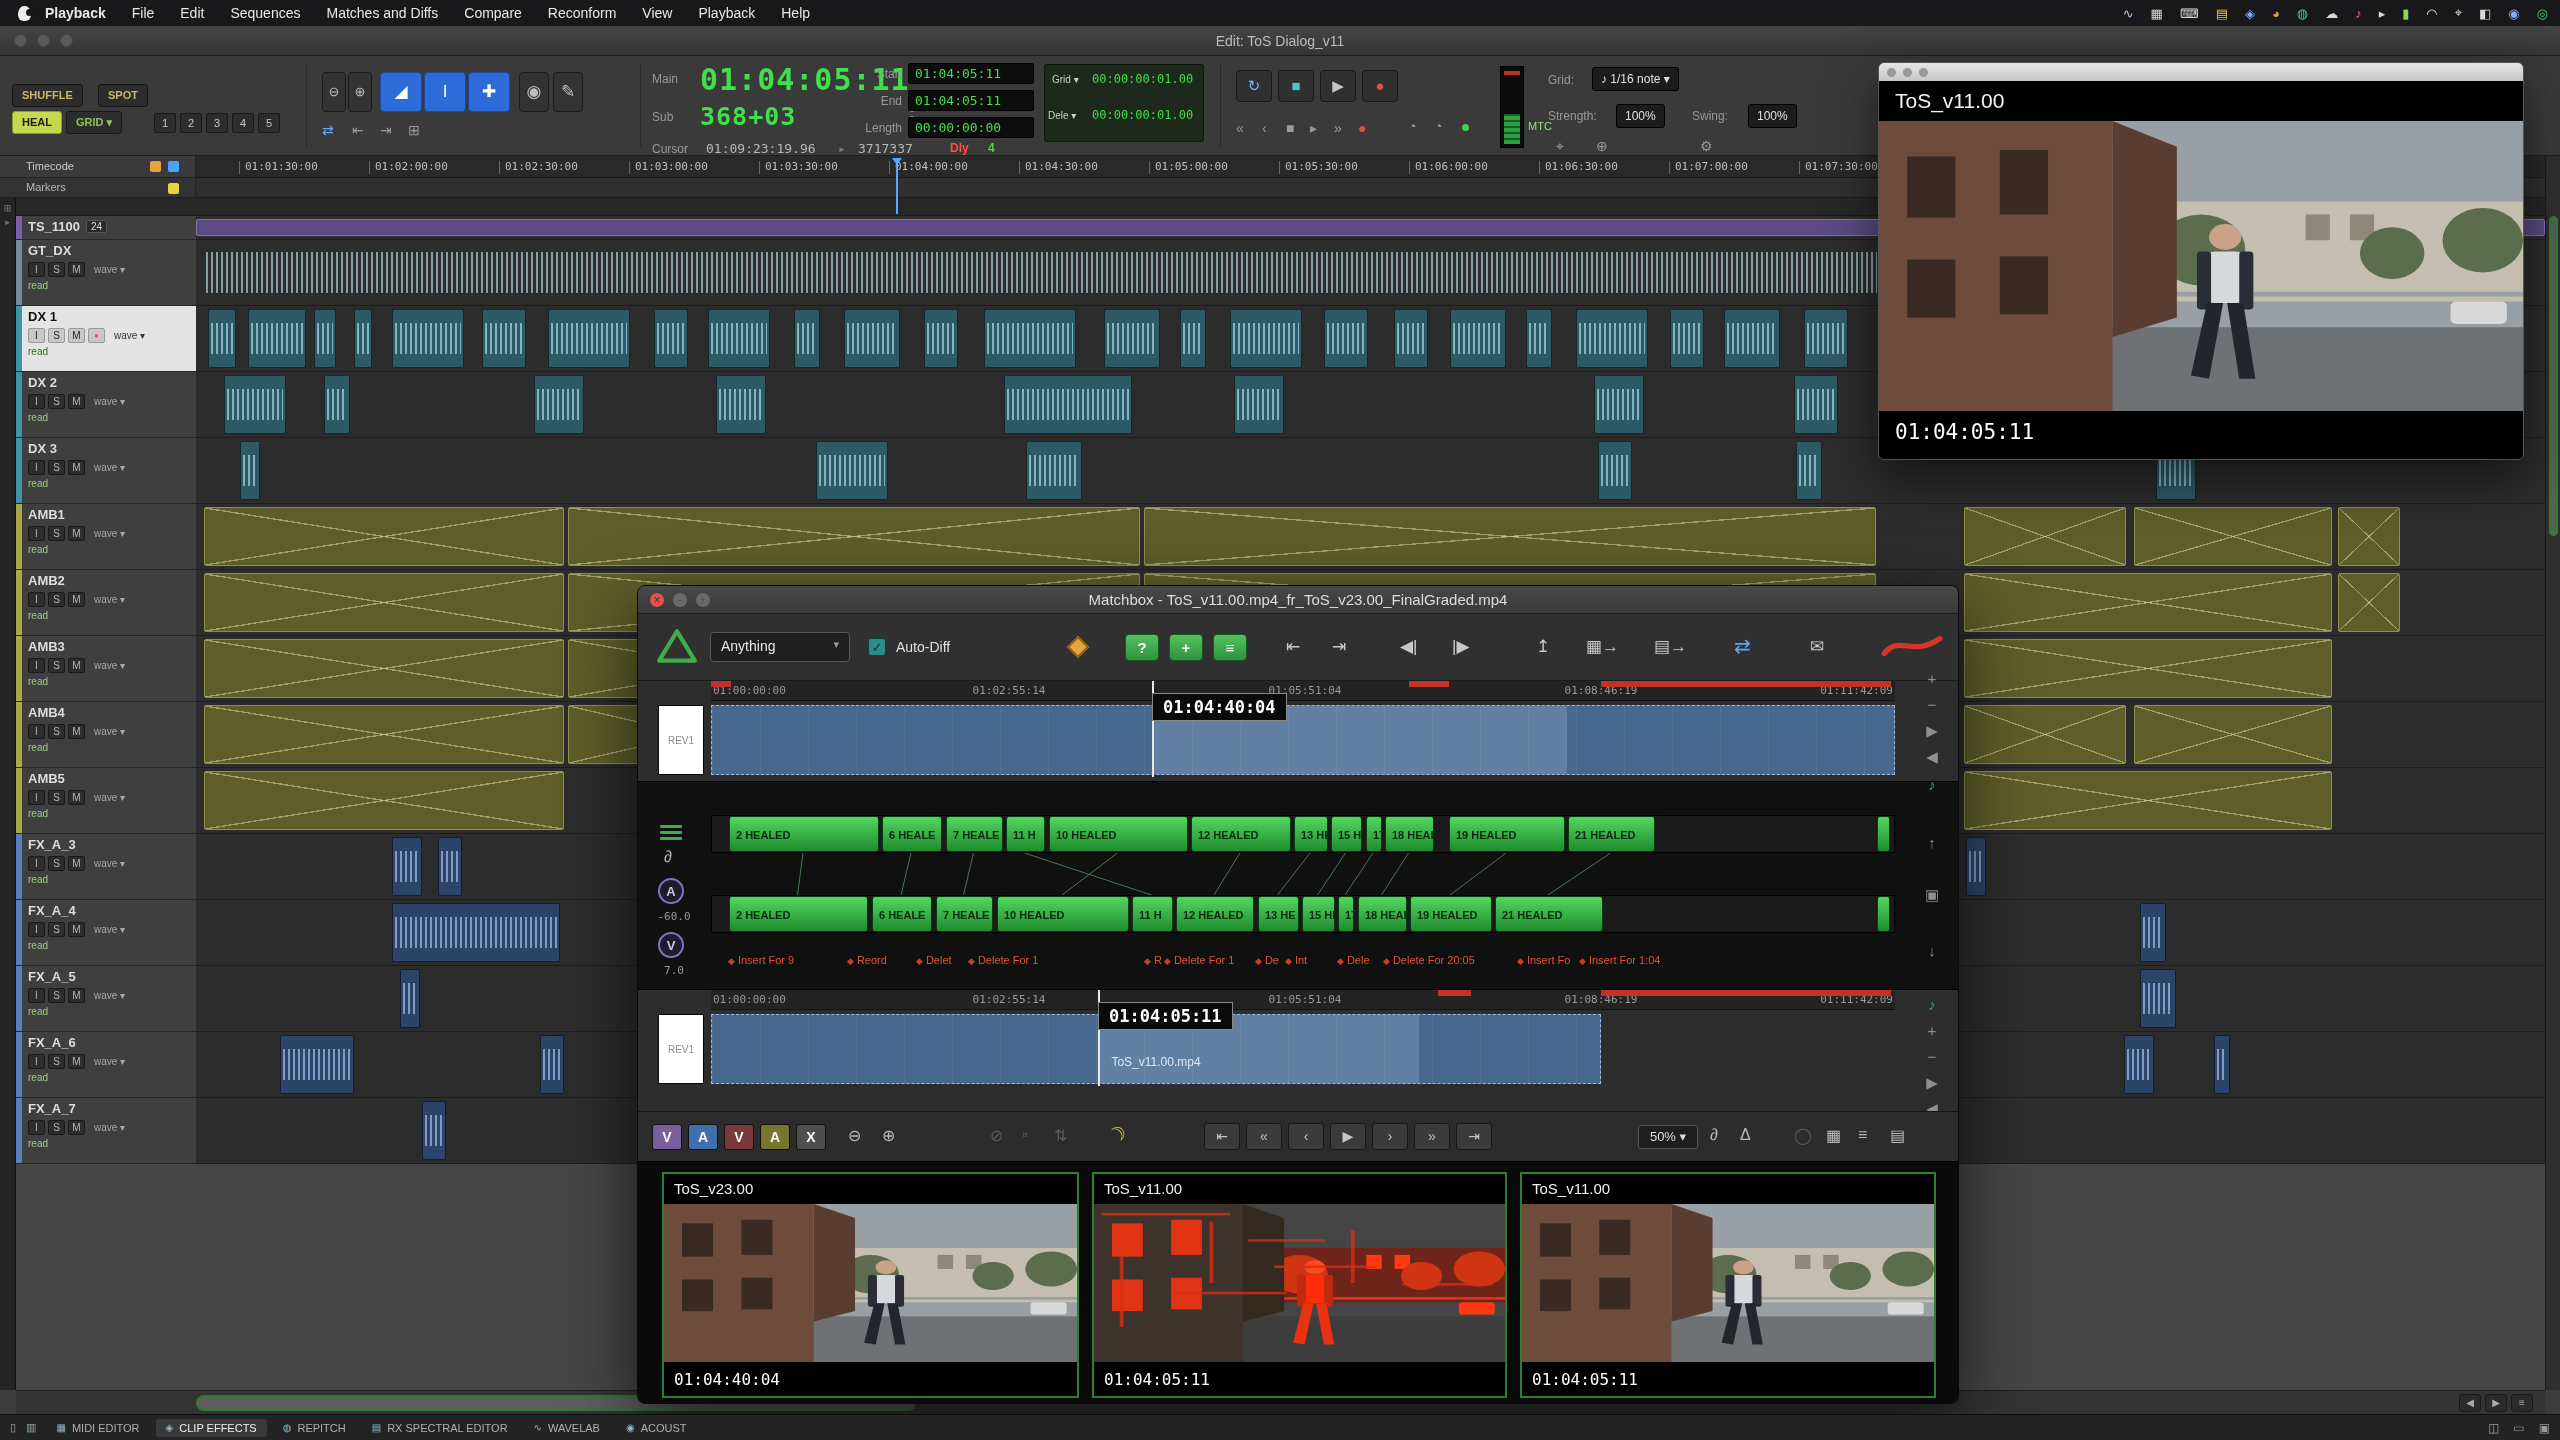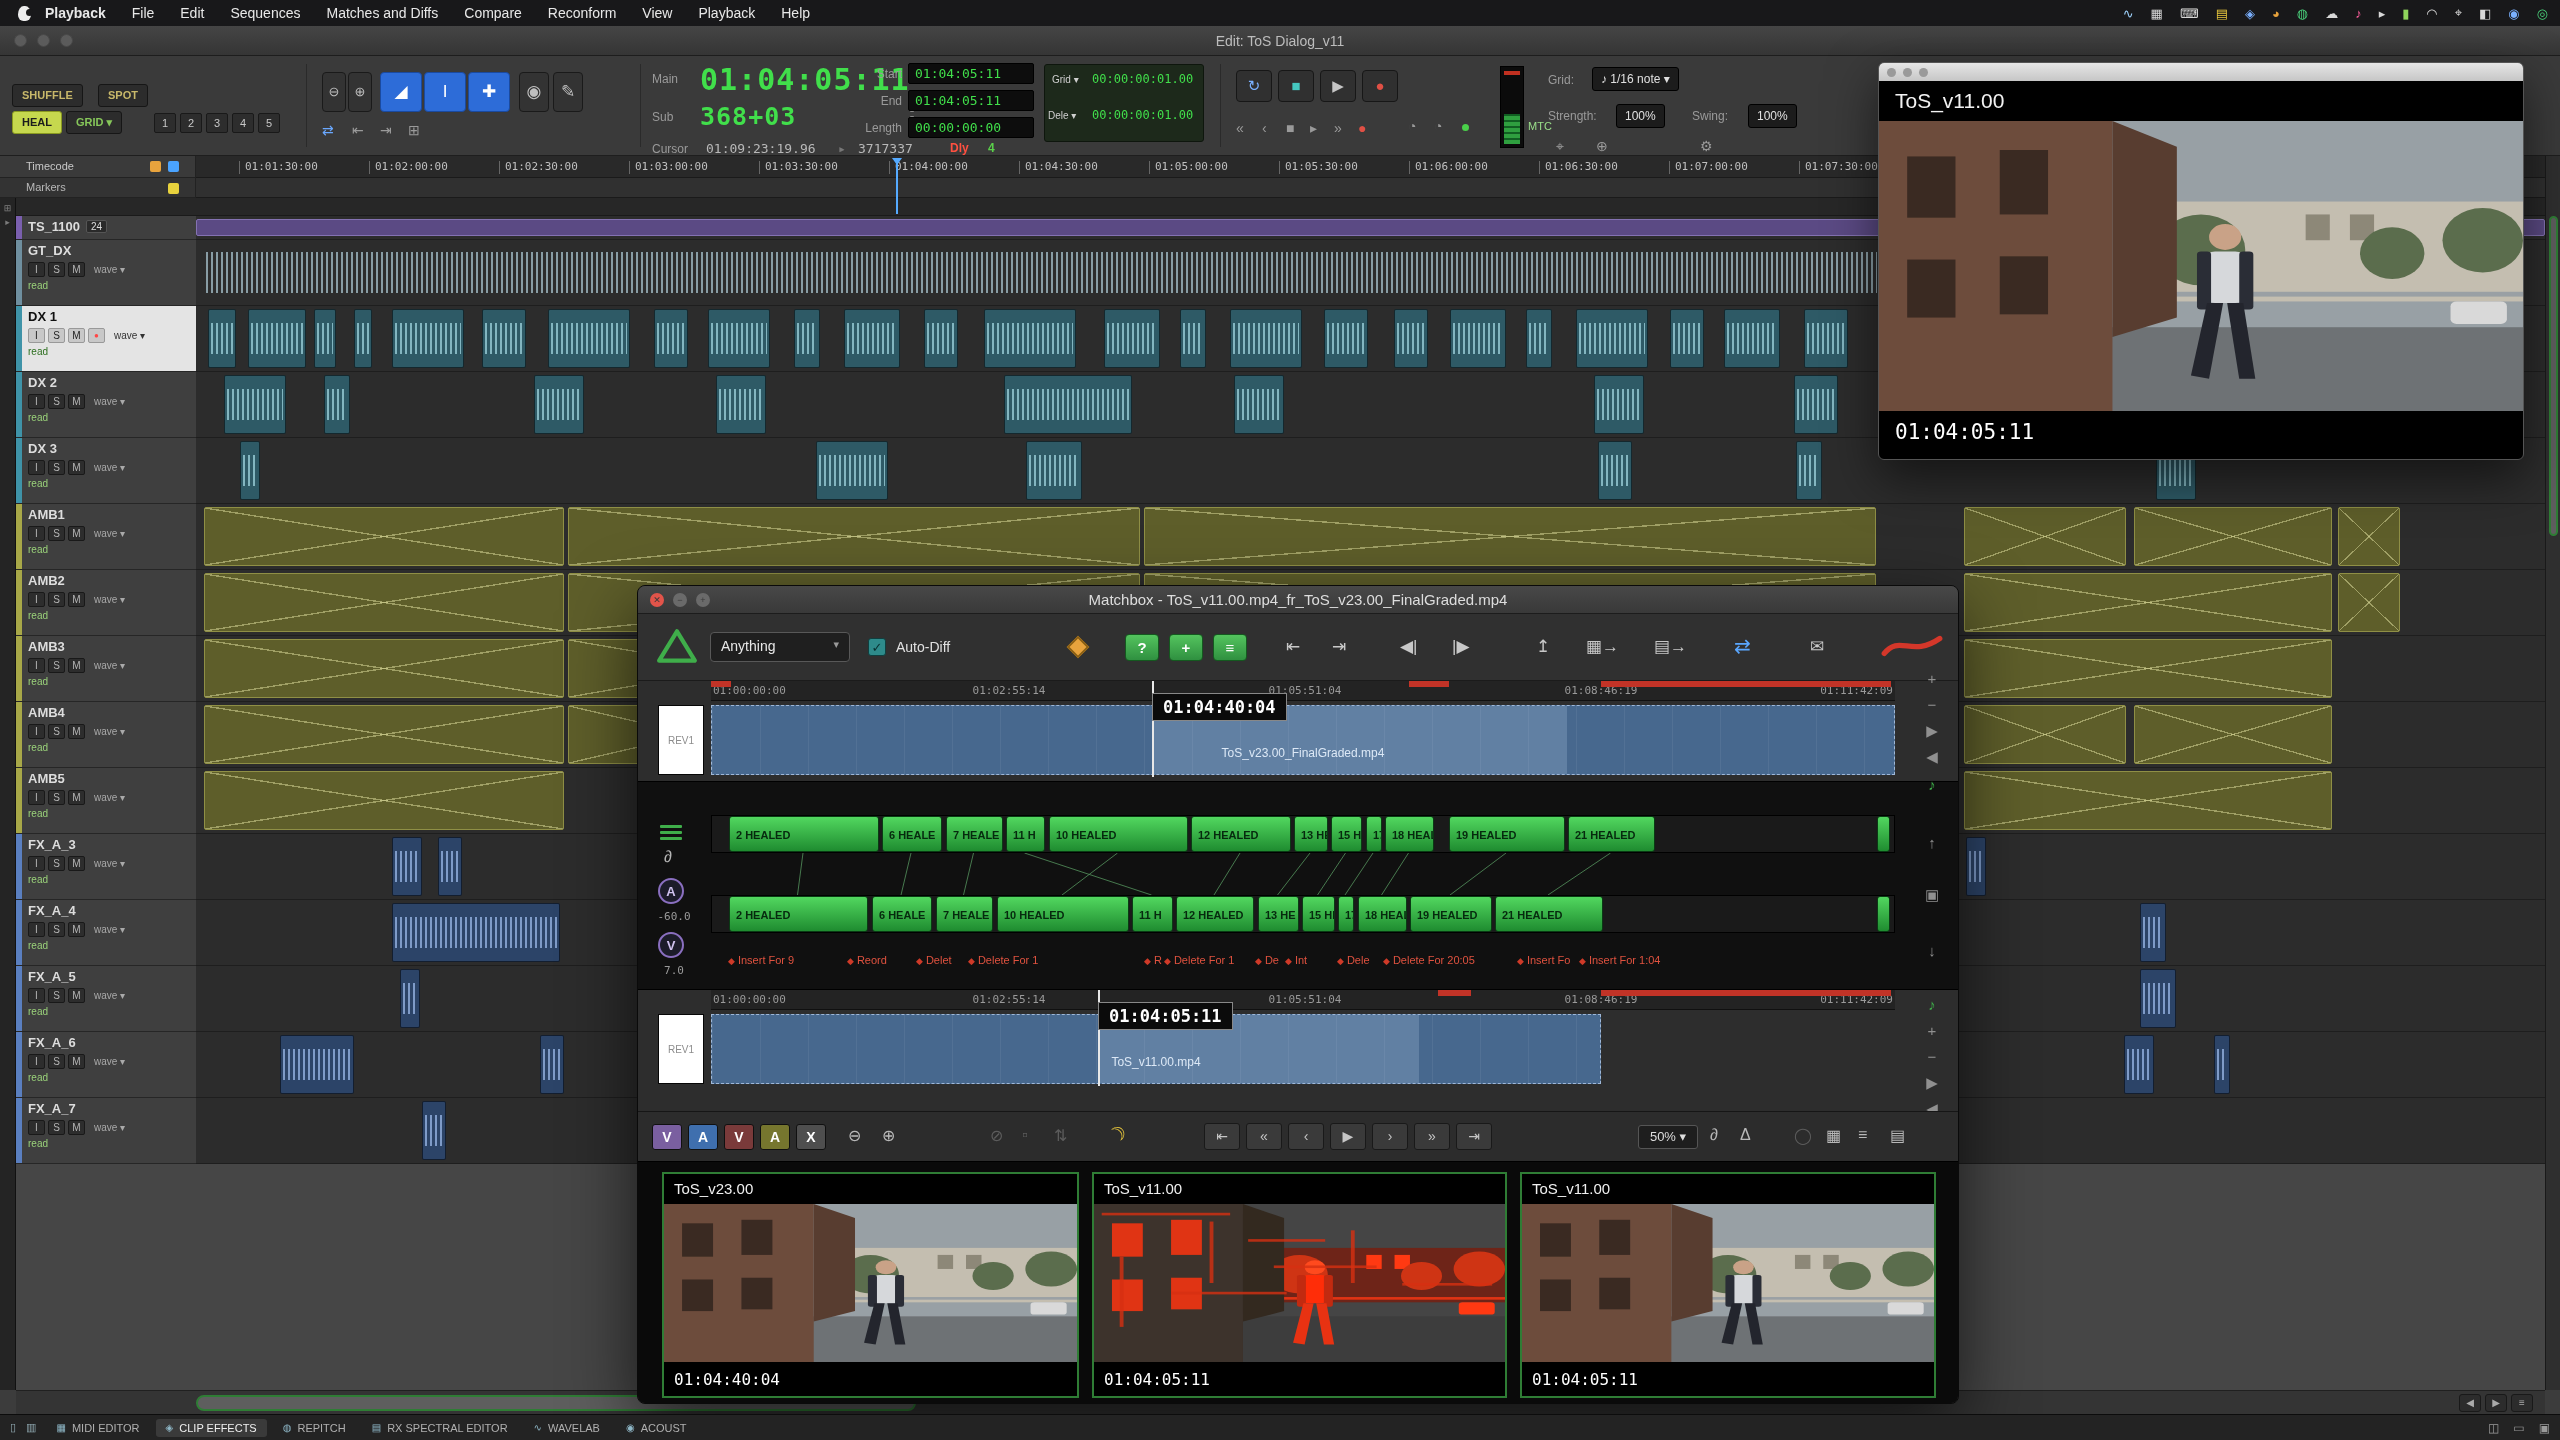--- a/index.html
+++ b/index.html
@@ -755,21 +755,20 @@
     <div class="rev">REV1</div>
     <div class="mb-ruler" id="mb-ruler-top">
         <span class="mbtick" style="left: 2px;">01:00:00:00</span>
         <span class="mbtick" style="left: 298px; transform: translateX(-50%);">01:02:55:14</span>
         <span class="mbtick" style="left: 594px; transform: translateX(-50%);">01:05:51:04</span>
         <span class="mbtick" style="left: 890px; transform: translateX(-50%);">01:08:46:19</span>
         <span class="mbtick" style="right: 2px;">01:11:42:09</span>
       </div>
     <div class="mb-clip" style="left:73px;width:1184px">
       <div class="mb-clip-light" style="left:441px;width:414px"></div>
-      <div class="mb-clip-label">ToS_v23.00_FinalGraded.mp4</div>
     </div>
     <div class="mb-playhead" style="left:514px"></div>
     <div class="mb-tcbox" style="left:514px">01:04:40:04</div>
   <div class="redseg" style="left: 73px; width: 20px;"></div>
       <div class="redseg" style="left: 771px; width: 40px;"></div>
       <div class="redseg" style="left: 963px; width: 290px;"></div>
     </div>
 
   <div class="mb-mid">
     <div class="mb-ham" style="top:40px">

